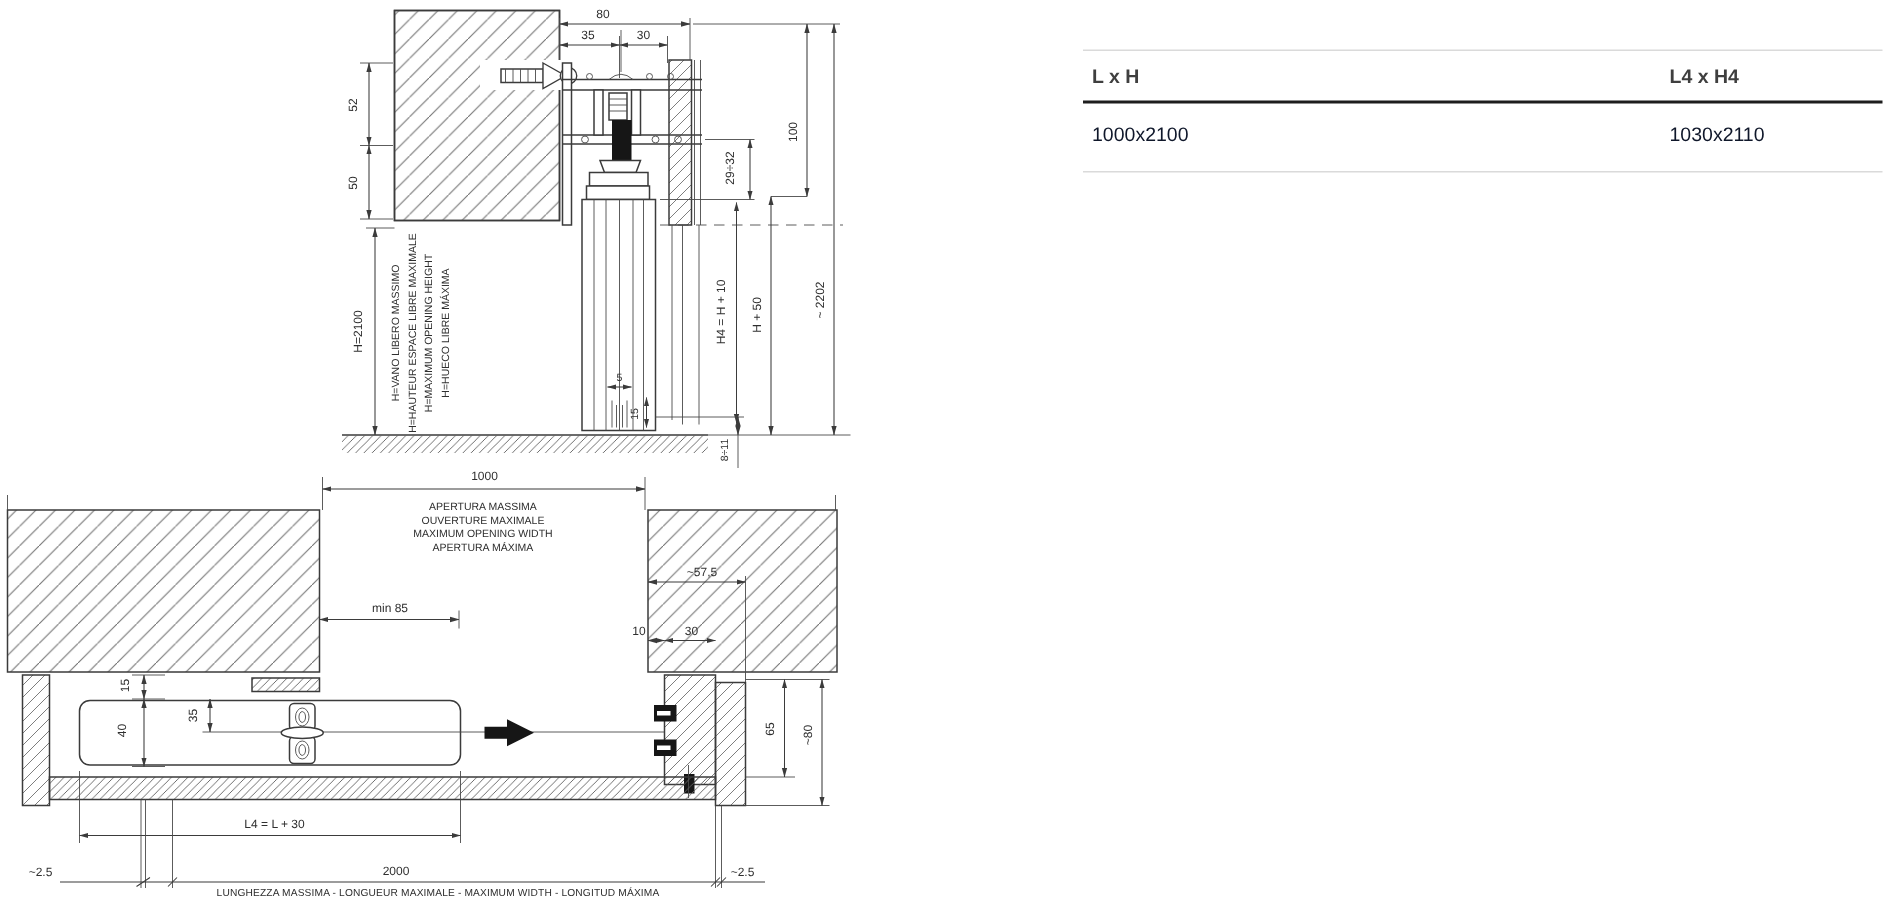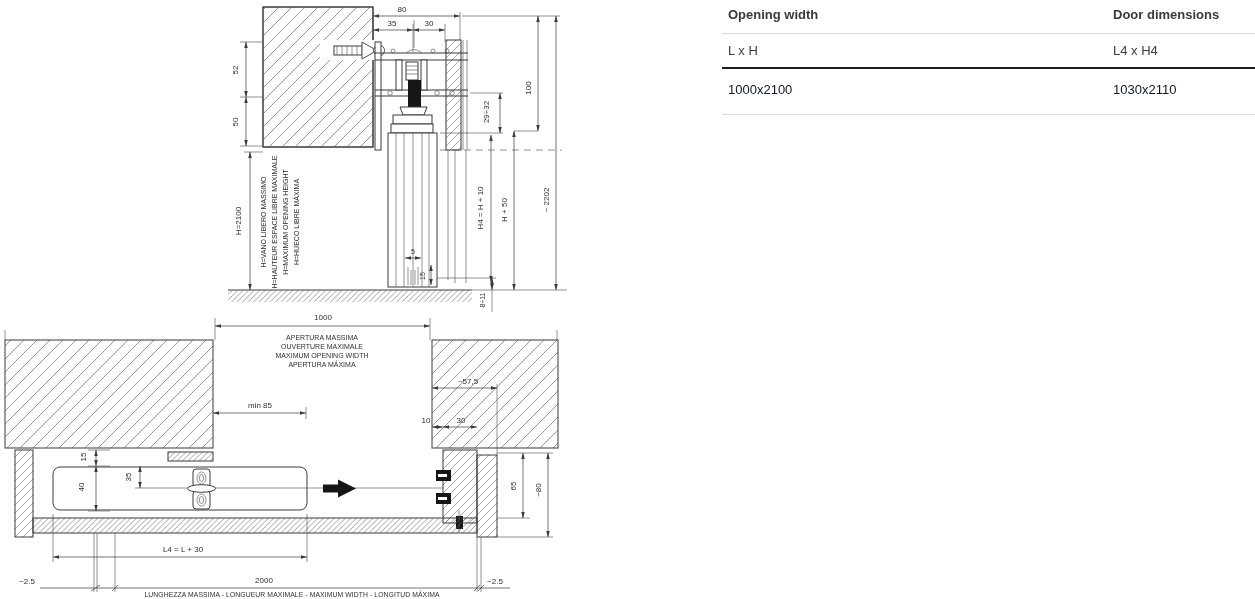--- a/index.html
+++ b/index.html
@@ -13,21 +13,21 @@
   .tn{stroke:#4a4a4a;stroke-width:.6;fill:none;}
   .dm{stroke:#3b3b3b;stroke-width:.7;fill:none;}
   .wh{fill:#ffffff;stroke:#3b3b3b;stroke-width:1;}
   .blk{fill:#161616;stroke:none;}
   
   #spec-table{position:absolute;left:700px;top:0;width:555px;height:130px;}
   .trow{position:absolute;left:0;width:100%;height:22px;font-size:13px;}
   .tcell1{position:absolute;left:28px;top:0;white-space:nowrap;}
   .tcell2{position:absolute;left:413px;top:0;white-space:nowrap;}
   .hdr{color:#3a3a3a;font-weight:600;}
-  .sub{color:#3f3f3f;font-weight:400;text-align:center;}
+  .sub{color:#3f3f3f;font-weight:700;text-align:center;}
   .val{color:#0f172a;font-weight:400;}
   .divider-light{position:absolute;left:22px;right:0;height:0;border-top:1px solid #dadada;}
   .divider-dark{position:absolute;left:22px;right:0;height:0;border-top:2px solid #1d1d1d;}
 </style>
 </head>
 <body>
 
 <svg id="drawing" width="660" height="599" viewBox="0 0 660 599" xmlns="http://www.w3.org/2000/svg">
   <defs>
     <pattern id="hA" width="13" height="13" patternUnits="userSpaceOnUse">
@@ -240,24 +240,20 @@
       <path d="M91,591 L100,585 M112,591 L118,585 M474,591 L480,585 M478,591 L484,585" class="dm"></path>
       <text class="d" x="27" y="584" text-anchor="middle">~2.5</text>
       <text class="d" x="264" y="583" text-anchor="middle">2000</text>
       <text class="d" x="495" y="584" text-anchor="middle">~2.5</text>
     </g>
     <text class="cap" x="292" y="597" text-anchor="middle">LUNGHEZZA MASSIMA -  LONGUEUR MAXIMALE - MAXIMUM WIDTH - LONGITUD MÁXIMA</text>
   </g>
 </svg>
 
 <div id="spec-table">
-  <div class="trow hdr" style="top:7px;">
-    <span class="tcell1">Opening width</span>
-    <span class="tcell2">Door dimensions</span>
-  </div>
   <div class="divider-light" style="top:33px;"></div>
   <div class="trow sub" style="top:43px;">
     <span class="tcell1">L x H</span>
     <span class="tcell2">L4 x H4</span>
   </div>
   <div class="divider-dark" style="top:67px;"></div>
   <div class="trow val" style="top:82px;">
     <span class="tcell1">1000x2100</span>
     <span class="tcell2">1030x2110</span>
   </div>

